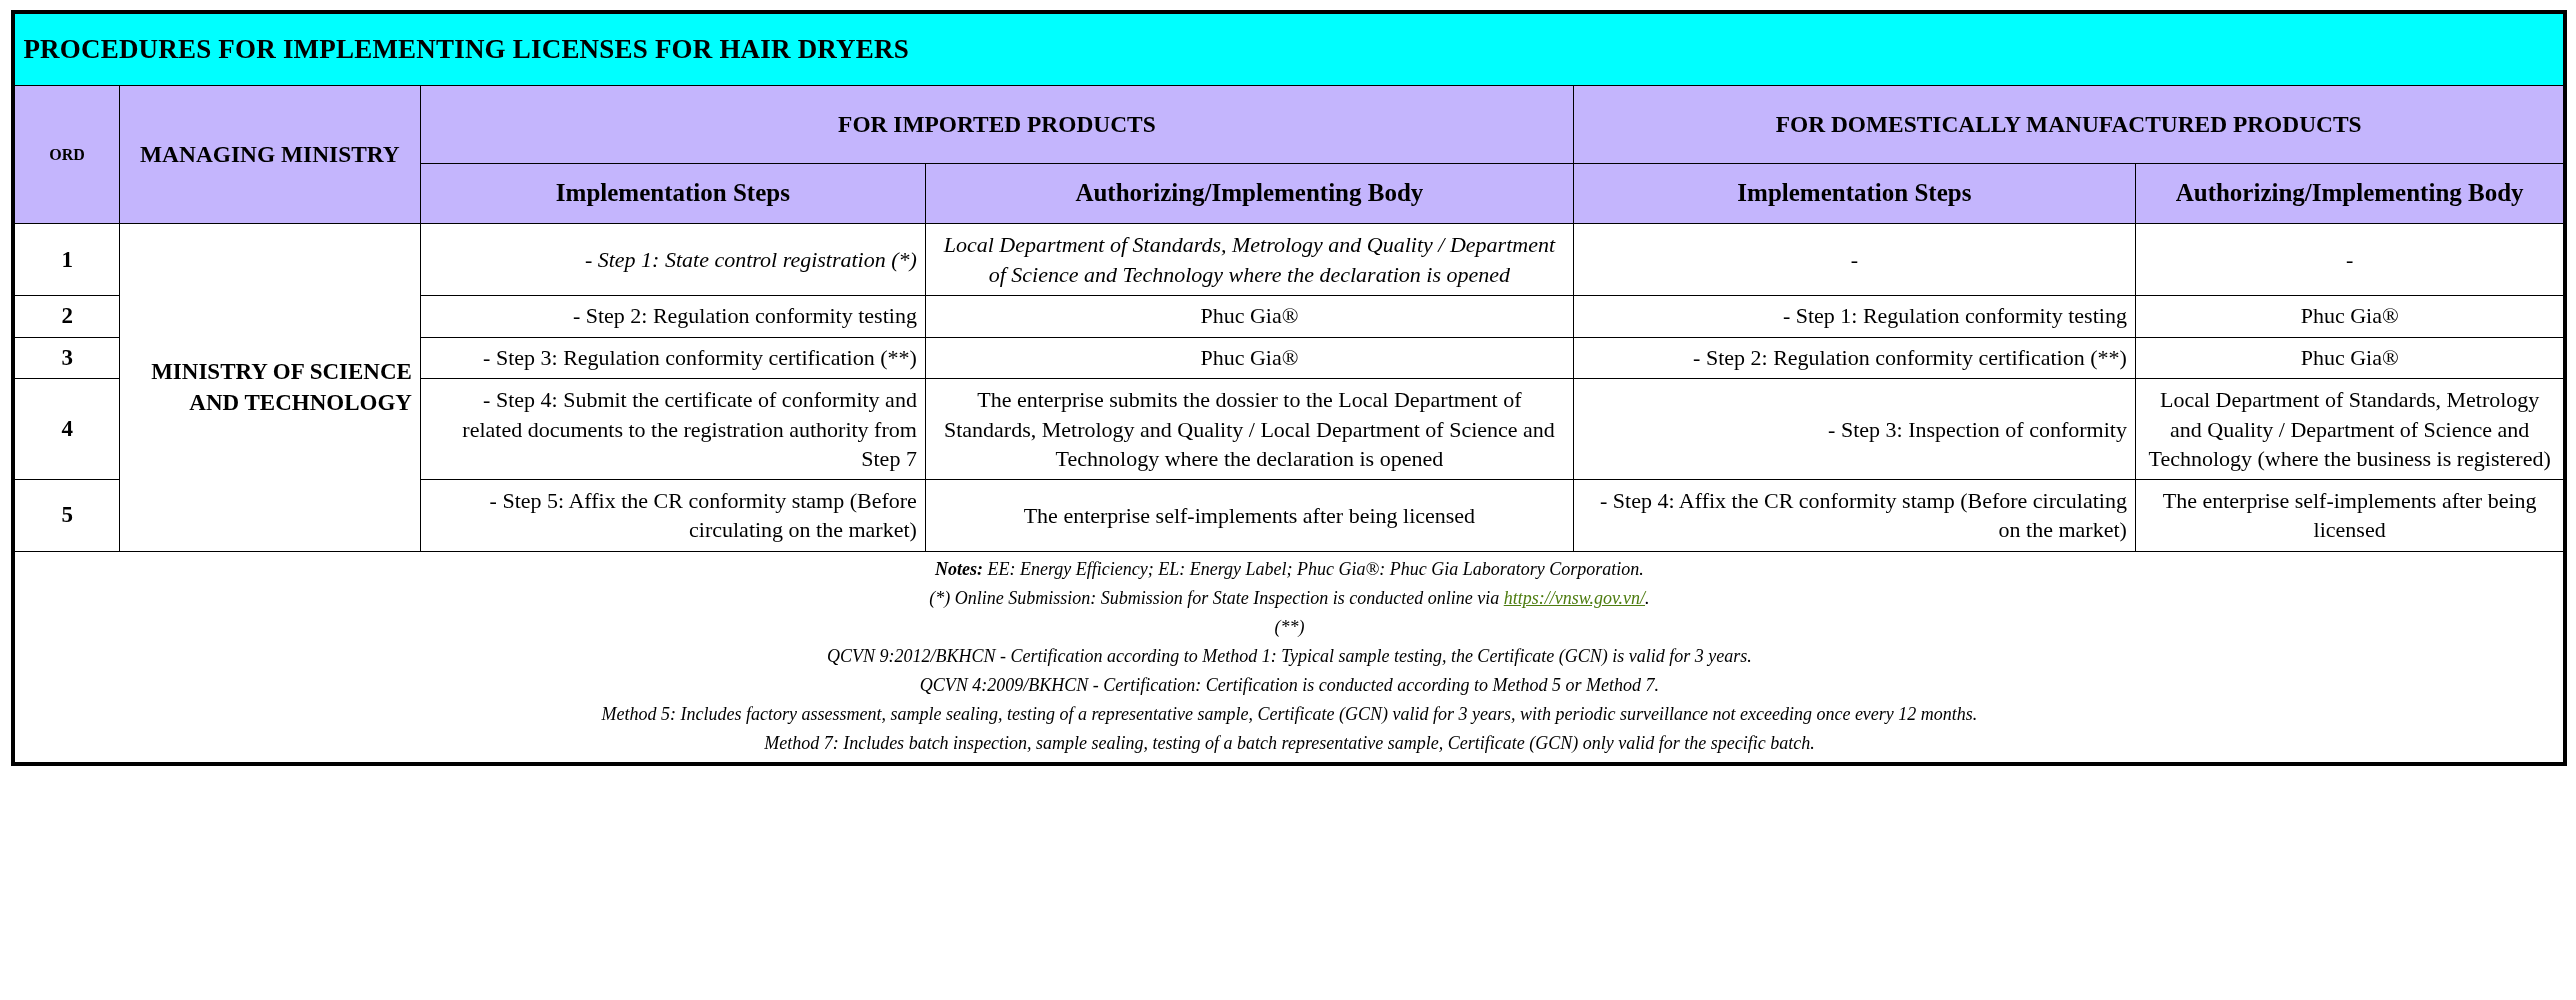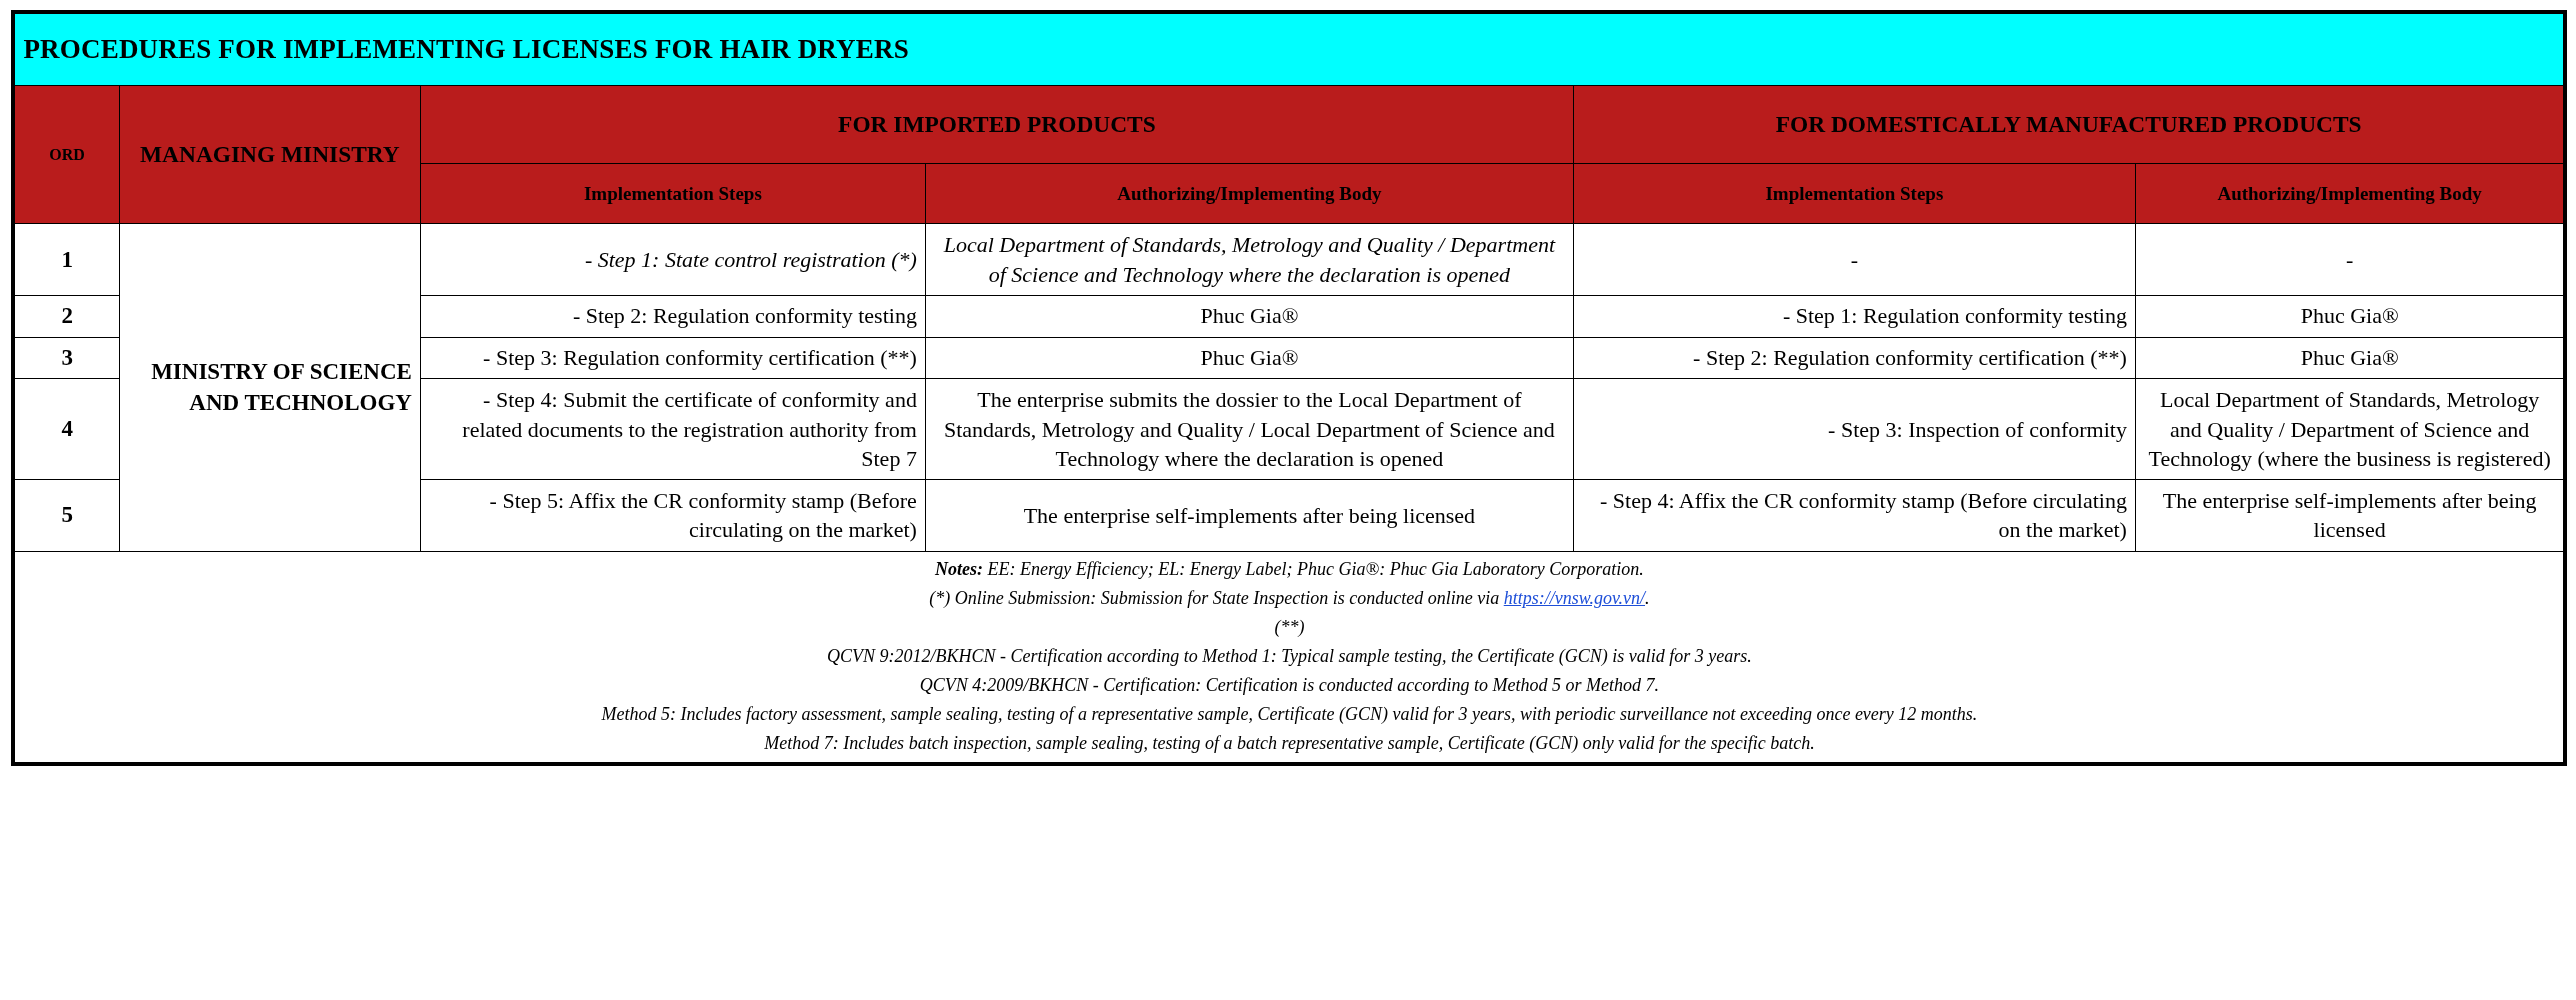--- a/index.html
+++ b/index.html
@@ -43,32 +43,32 @@
     background: #00ffff;
     font-weight: bold;
     font-size: 27px;
     letter-spacing: 0.2px;
     height: 59px;
     padding: 4.6px 5.7px;
   }
 
   
   .hdr {
-    background: #b91c1c;
+    background: #c4b5fd;
     text-align: center;
     font-weight: bold;
     color: #000000;
   }
   .hdr-group {
     font-size: 23.4px;
     height: 66px;
     line-height: 1.15;
   }
   .hdr-sub {
-    font-size: 19px;
+    font-size: 25px;
     height: 48px;
     line-height: 1.15;
     font-family: Liberation Serif, serif;
   }
   .hdr-ord {
     font-size: 16px;
     line-height: 1.2;
     font-family: Liberation Serif, serif;
   }
   .hdr-ministry {
@@ -110,21 +110,21 @@
     line-height: 1.42;
     padding: 6.9px 9px 8px 9px;
   }
   .notes-cell p {
     margin: 0 0 3.4px 0;
     white-space: nowrap;
   }
   .notes-cell p:last-child { margin-bottom: 0; }
   .notes-strong { font-weight: bold; font-style: italic; }
   .notes-link {
-    color: #1d4ed8;
+    color: #4d7c0f;
     text-decoration: underline;
   }
 
   
   col.c-ord      { width: 106px; }
   col.c-min      { width: 301px; }
   col.c-imp-step { width: 505px; }
   col.c-imp-body { width: 648px; }
   col.c-dom-step { width: 562px; }
   col.c-dom-body { width: 430px; }

